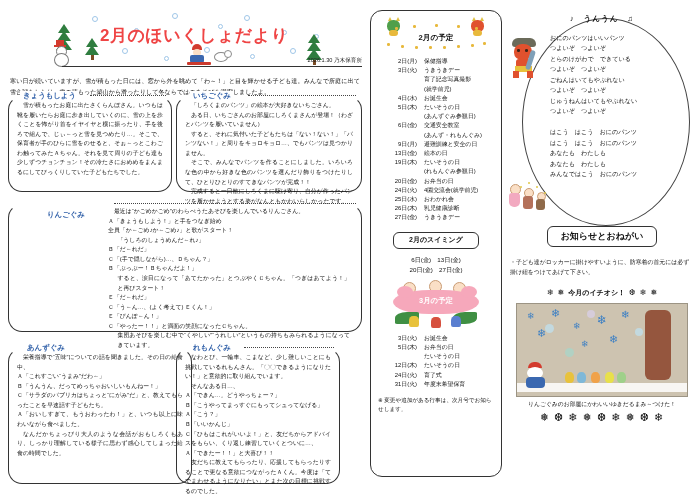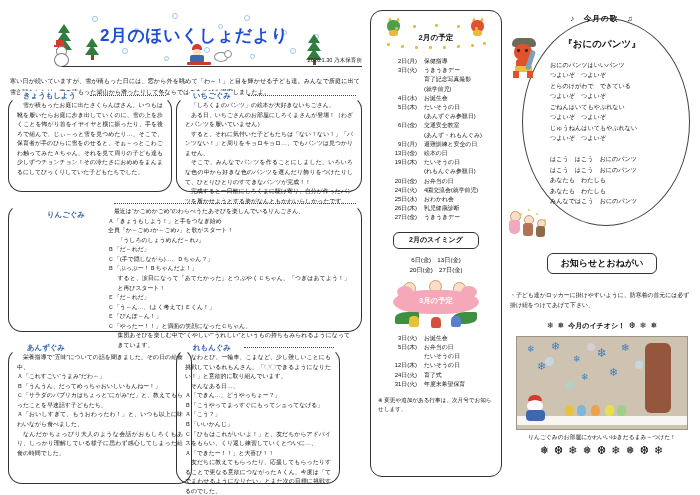--- a/index.html
+++ b/index.html
@@ -42,21 +42,21 @@
   .header {
     position: relative;
     height: 68px;
   }
   .hdr-title {
     position: absolute;
     left: 96px; top: 20px;
     font-size: 17px;
     font-weight: bold;
     letter-spacing: 0.5px;
-    color: #1d4ed8;
+    color: #ef4444;
     white-space: nowrap;
   }
   .hdr-date {
     position: absolute;
     right: 4px; top: 53px;
     font-size: 5.6px;
     color: #222;
     white-space: nowrap;
   }
   .hdr-rule {
@@ -350,21 +350,21 @@
     white-space: pre-line;
   }
   .oni-red {
     position: absolute;
     left: 2px; top: 30px;
     width: 34px; height: 42px;
     z-index: 3;
   }
 
   .notice-head {
-    margin: 12px auto 16px auto;
+    margin: 12px auto 10px auto;
     width: 108px;
     border: 1px solid #333;
     border-radius: 6px;
     text-align: center;
     font-size: 9px;
     font-weight: bold;
     padding: 3px 0;
     color: #111;
   }
   .notice-body {
@@ -736,22 +736,21 @@
       <div style="position:absolute;left:6px;top:6px;width:18px;height:16px;background:#e0512e;border-radius:45%;"></div>
       <div style="position:absolute;left:9px;top:11px;width:2.5px;height:2.5px;background:#3a2418;border-radius:50%;"></div>
       <div style="position:absolute;left:17px;top:11px;width:2.5px;height:2.5px;background:#3a2418;border-radius:50%;"></div>
       <div style="position:absolute;left:8px;top:21px;width:15px;height:9px;background:#e0512e;border-radius:3px;"></div>
       <div style="position:absolute;left:7px;top:28px;width:17px;height:6px;background:#e8c23c;"></div>
       <div style="position:absolute;left:5px;top:33px;width:6px;height:7px;background:#e0512e;"></div>
       <div style="position:absolute;left:19px;top:33px;width:6px;height:7px;background:#e0512e;"></div>
       <div style="position:absolute;left:20px;top:12px;width:5px;height:20px;background:#7fa0b8;border-radius:3px;transform:rotate(18deg);"></div>
     </div>
 
-    <div class="song-title-row">♪　今月の歌　♫</div>
-    <div class="song-name">『おにのパンツ』</div>
+    <div class="song-title-row">♪　うんうん　♫</div>
     <div class="song-lyrics">おにのパンツはいいパンツ
 つよいぞ　つよいぞ
 とらのけがわで　できている
 つよいぞ　つよいぞ
 ごねんはいてもやぶれない
 つよいぞ　つよいぞ
 じゅうねんはいてもやぶれない
 つよいぞ　つよいぞ
 
 はこう　はこう　おにのパンツ

